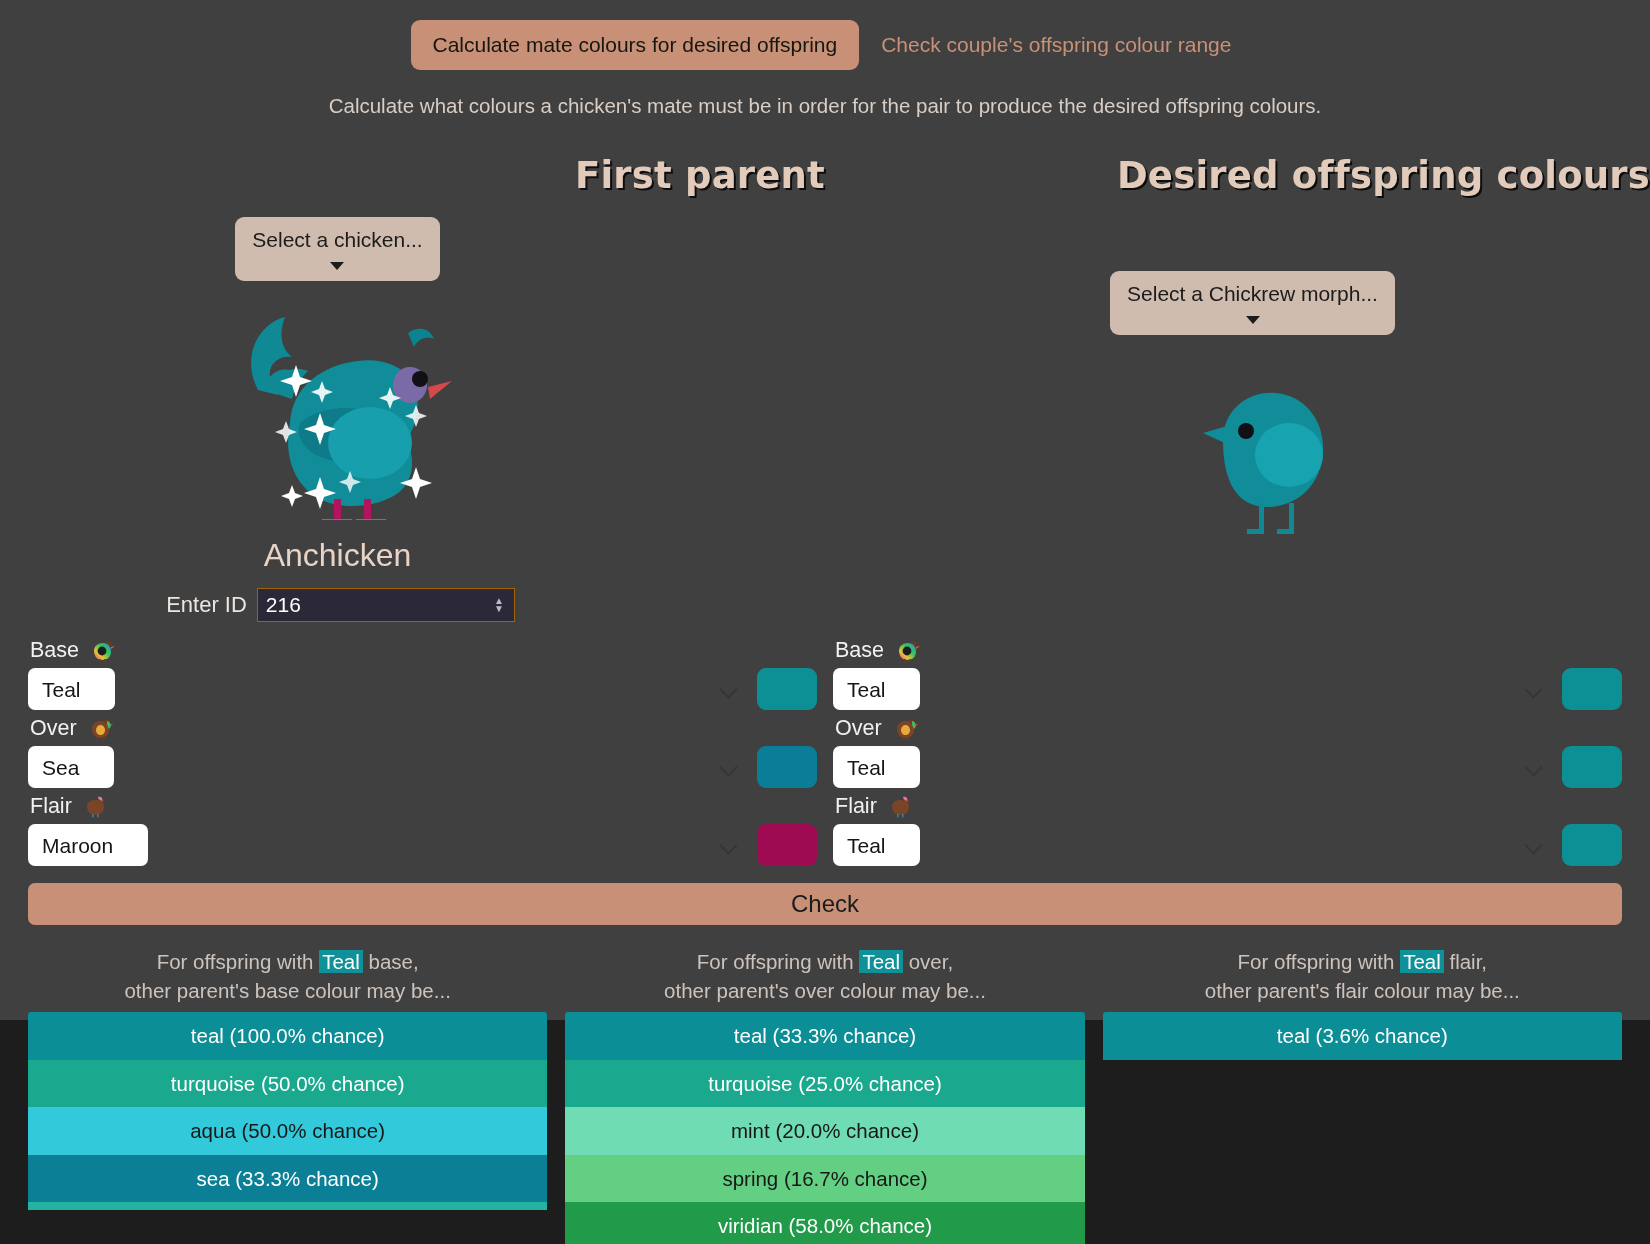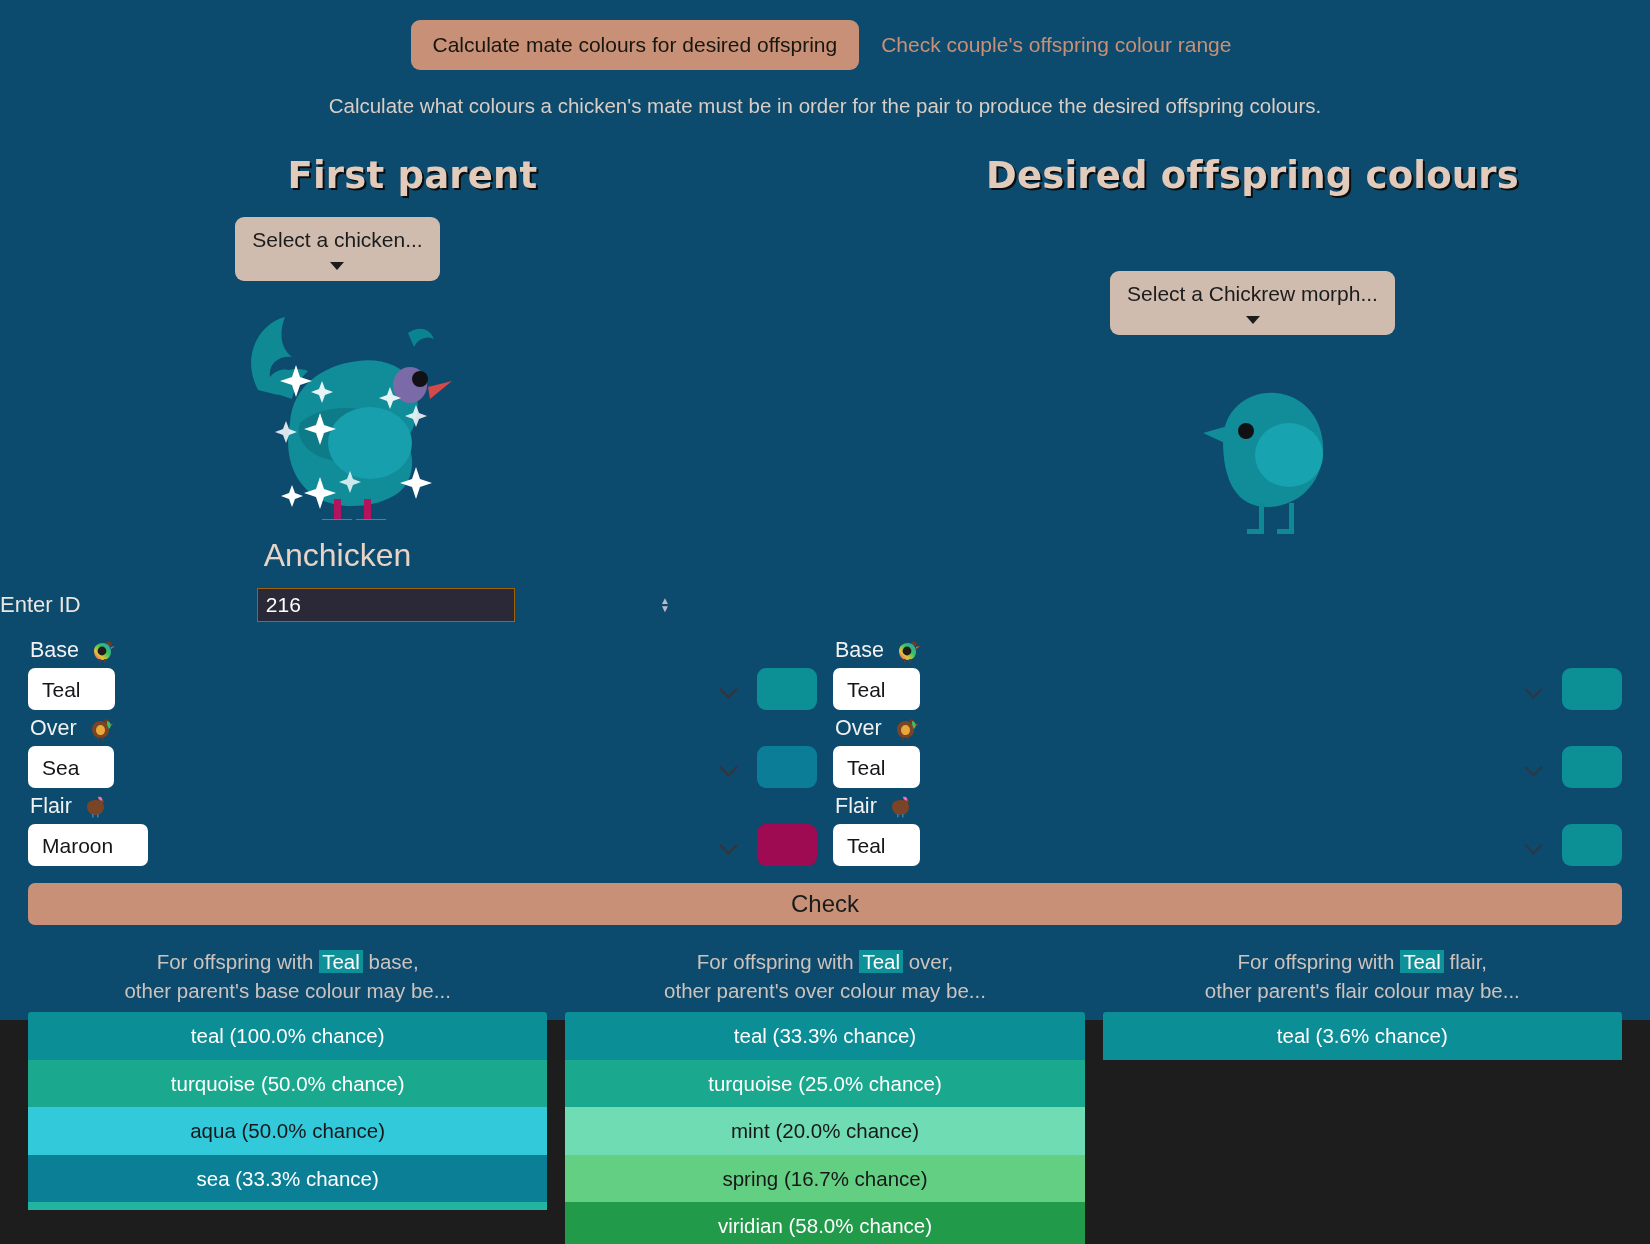--- a/index.html
+++ b/index.html
@@ -3,21 +3,21 @@
 <meta charset="utf-8">
 <style>
   * { box-sizing: border-box; }
   html, body {
     margin: 0; padding: 0;
     width: 1650px; height: 1244px;
     background: #1d1d1d;
     font-family: "Liberation Sans", sans-serif;
     overflow: hidden;
   }
-  .page { position: relative; width: 1650px; height: 1020px; background:#0c4a6e; }
+  .page { position: relative; width: 1650px; height: 1020px; background:#404040; }
 
   
   .tabbar {
     display: flex; align-items: center; justify-content: center;
     gap: 14px;
     padding-top: 20px;
   }
   .tab-active {
     background: #c89177;
     color: #17160f;
@@ -41,21 +41,21 @@
     text-align: center;
     color: #d9cdc4;
     font-size: 20.5px;
     margin-top: 24px;
   }
 
   
   .cols { display: flex; width: 100%; margin-top: 36px; }
   .col { width: 50%; position: relative; }
   .col-title {
-    text-align: center;
+    text-align: right;
     color: #e3cbbb;
     font-size: 37px;
     font-weight: bold;
     letter-spacing: .2px;
     text-shadow: 2px 2px 0 #0d0d0d;
     font-family: "DejaVu Sans", sans-serif;
   }
   .col-title.right { padding-left: 30px; }
 
   .select-pill {
@@ -74,21 +74,21 @@
 
   .bird-wrap { text-align:center; margin-top: 14px; height: 230px;}
   .bird-wrap.chick { margin-top: 46px; height: 185px; padding-left: 30px;}
 
   .chicken-name {
     text-align:center; color:#e8d4c6; font-size: 32px; margin-top: 12px;
   }
 
   
   .id-row {
-    display:flex; align-items:center; justify-content:space-between;
+    display:flex; align-items:center; justify-content:center;
     gap: 0; margin-top: 14px;
   }
   .id-label { color:#ece6e1; font-size:22px; margin-right: 10px; }
   .id-input {
     width: 258px; height: 34px;
     background:#2b2838; color:#ffffff;
     border: 1px solid #a16207;
     font-size: 21px;
     padding: 2px 8px;
     font-family:"Liberation Sans", sans-serif;

